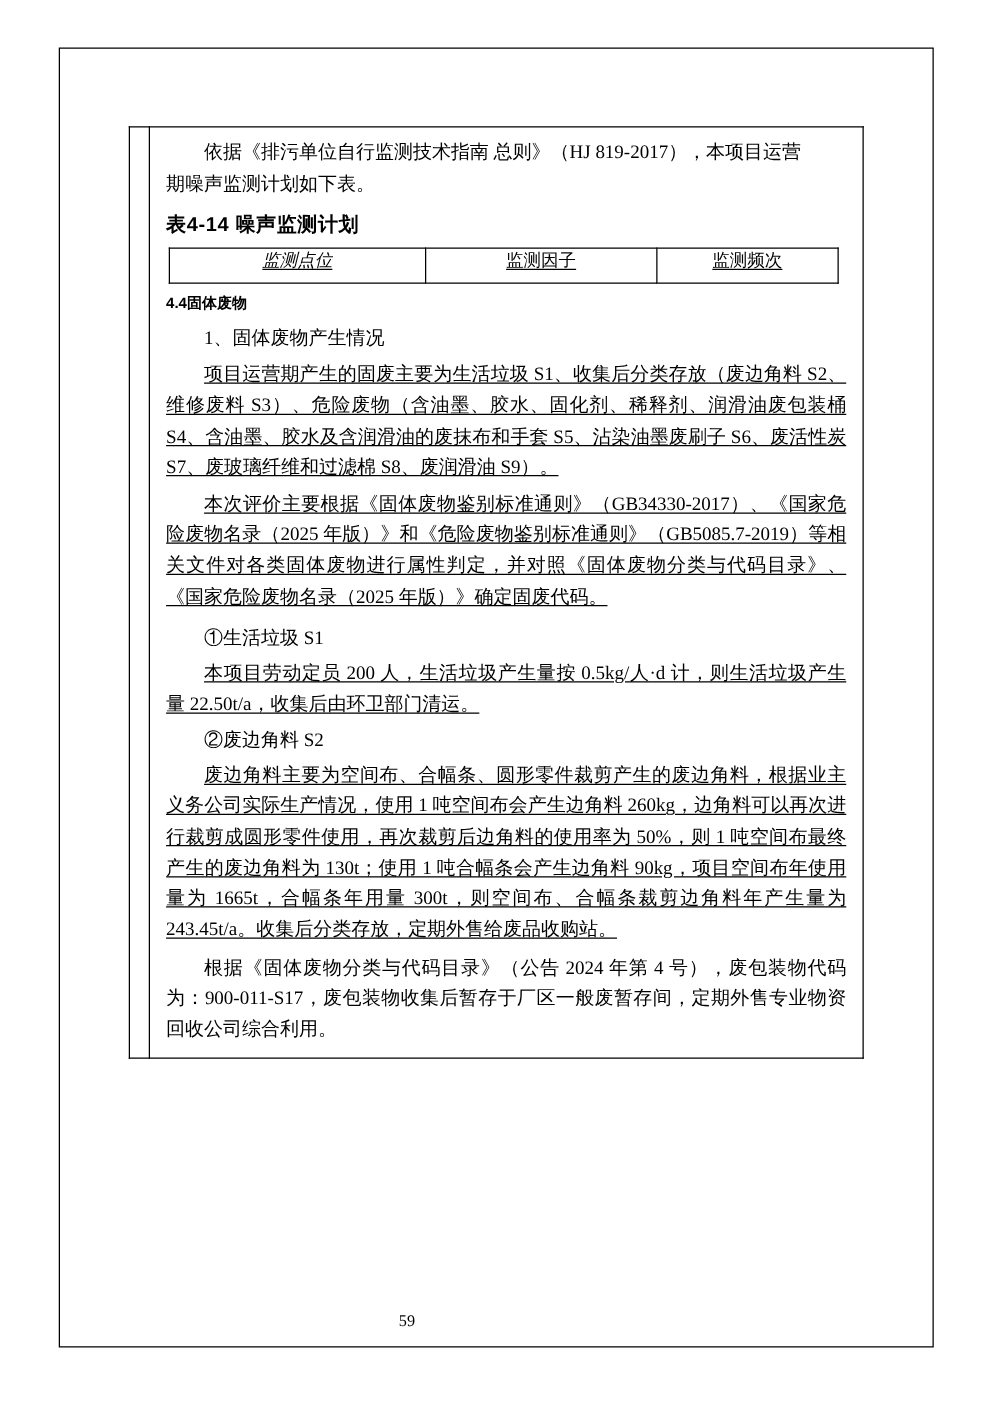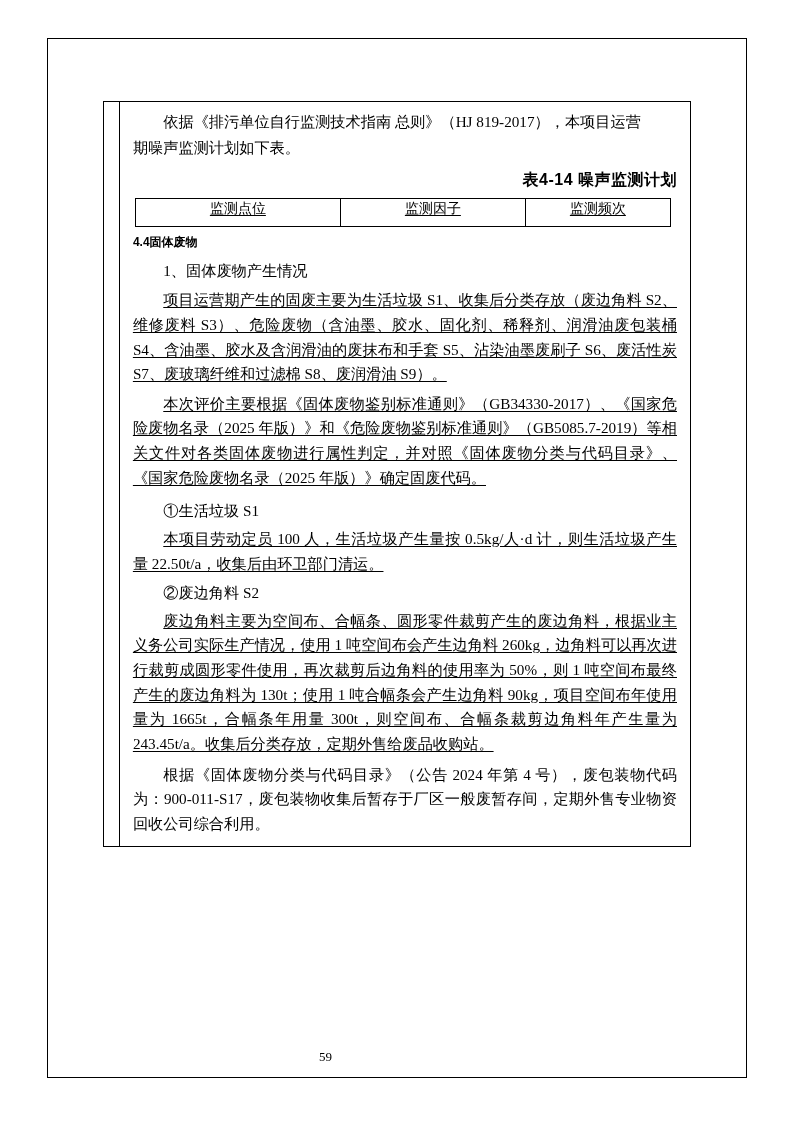--- a/index.html
+++ b/index.html
@@ -67,21 +67,21 @@
     text-decoration: underline;
     text-underline-offset: 2px;
   }
   .heading-bold {
     font-family: "Liberation Sans", "DejaVu Sans", sans-serif;
     font-weight: bold;
     font-size: 12px;
     margin: 6px 0 2px 0;
   }
   .tbl-caption {
-    text-align: right;
+    text-align: left;
     font-family: "Liberation Sans", "DejaVu Sans", sans-serif;
     font-weight: bold;
     font-size: 16px;
     margin: 10px 0 7px 0;
     letter-spacing: 0.5px;
   }
   
   .inner-table {
     border-collapse: collapse;
     width: 520px;
@@ -89,21 +89,21 @@
     table-layout: fixed;
   }
   .inner-table td, .inner-table th {
     border: 1px solid #000;
     text-align: center;
     font-size: 14px;
     font-weight: normal;
     height: 25px;
     padding: 1px 2px;
   }
-  .inner-table .c1 { width: 200px; }
+  .inner-table .c1 { width: 200px; font-style: italic; }
   .inner-table .c2 { width: 180px; }
   .inner-table .c3 { width: 140px; }
   .inner-table .uc {
     text-decoration: underline;
     text-underline-offset: 2px;
   }
   .para-block p + p { margin-top: 1px; }
   .page-number {
     position: absolute;
     left: 0;
@@ -147,21 +147,21 @@
         <p class="heading-bold">4.4固体废物</p>
 
         <p class="indent" style="margin-top:6px;">1、固体废物产生情况</p>
 
         <p class="indent u" style="margin-top:5px;">项目运营期产生的固废主要为生活垃圾 S1、收集后分类存放（废边角料 S2、维修废料 S3）、危险废物（含油墨、胶水、固化剂、稀释剂、润滑油废包装桶 S4、含油墨、胶水及含润滑油的废抹布和手套 S5、沾染油墨废刷子 S6、废活性炭 S7、废玻璃纤维和过滤棉 S8、废润滑油 S9）。</p>
 
         <p class="indent u" style="margin-top:5px;">本次评价主要根据《固体废物鉴别标准通则》（GB34330-2017）、《国家危险废物名录（2025 年版）》和《危险废物鉴别标准通则》（GB5085.7-2019）等相关文件对各类固体废物进行属性判定，并对照《固体废物分类与代码目录》、《国家危险废物名录（2025 年版）》确定固废代码。</p>
 
         <p class="indent" style="margin-top:9px;">①生活垃圾 S1</p>
 
-        <p class="indent u" style="margin-top:3px;">本项目劳动定员 100 人，生活垃圾产生量按 0.5kg/人·d 计，则生活垃圾产生量 22.50t/a，收集后由环卫部门清运。</p>
+        <p class="indent u" style="margin-top:3px;">本项目劳动定员 200 人，生活垃圾产生量按 0.5kg/人·d 计，则生活垃圾产生量 22.50t/a，收集后由环卫部门清运。</p>
 
         <p class="indent" style="margin-top:5px;">②废边角料 S2</p>
 
         <p class="indent u" style="margin-top:3px;">废边角料主要为空间布、合幅条、圆形零件裁剪产生的废边角料，根据业主义务公司实际生产情况，使用 1 吨空间布会产生边角料 260kg，边角料可以再次进行裁剪成圆形零件使用，再次裁剪后边角料的使用率为 50%，则 1 吨空间布最终产生的废边角料为 130t；使用 1 吨合幅条会产生边角料 90kg，项目空间布年使用量为 1665t，合幅条年用量 300t，则空间布、合幅条裁剪边角料年产生量为 243.45t/a。收集后分类存放，定期外售给废品收购站。</p>
 
         <p class="indent" style="margin-top:6px;">
           <span>根据《固体废物分类与代码目录》（公告 2024 年第 4 号），废包装物代码为：900-011-S17，废包装物收集后暂存于厂区一般废暂存间，定期外售专业物资回收公司综合利用。</span>
         </p>
 
       </td>

